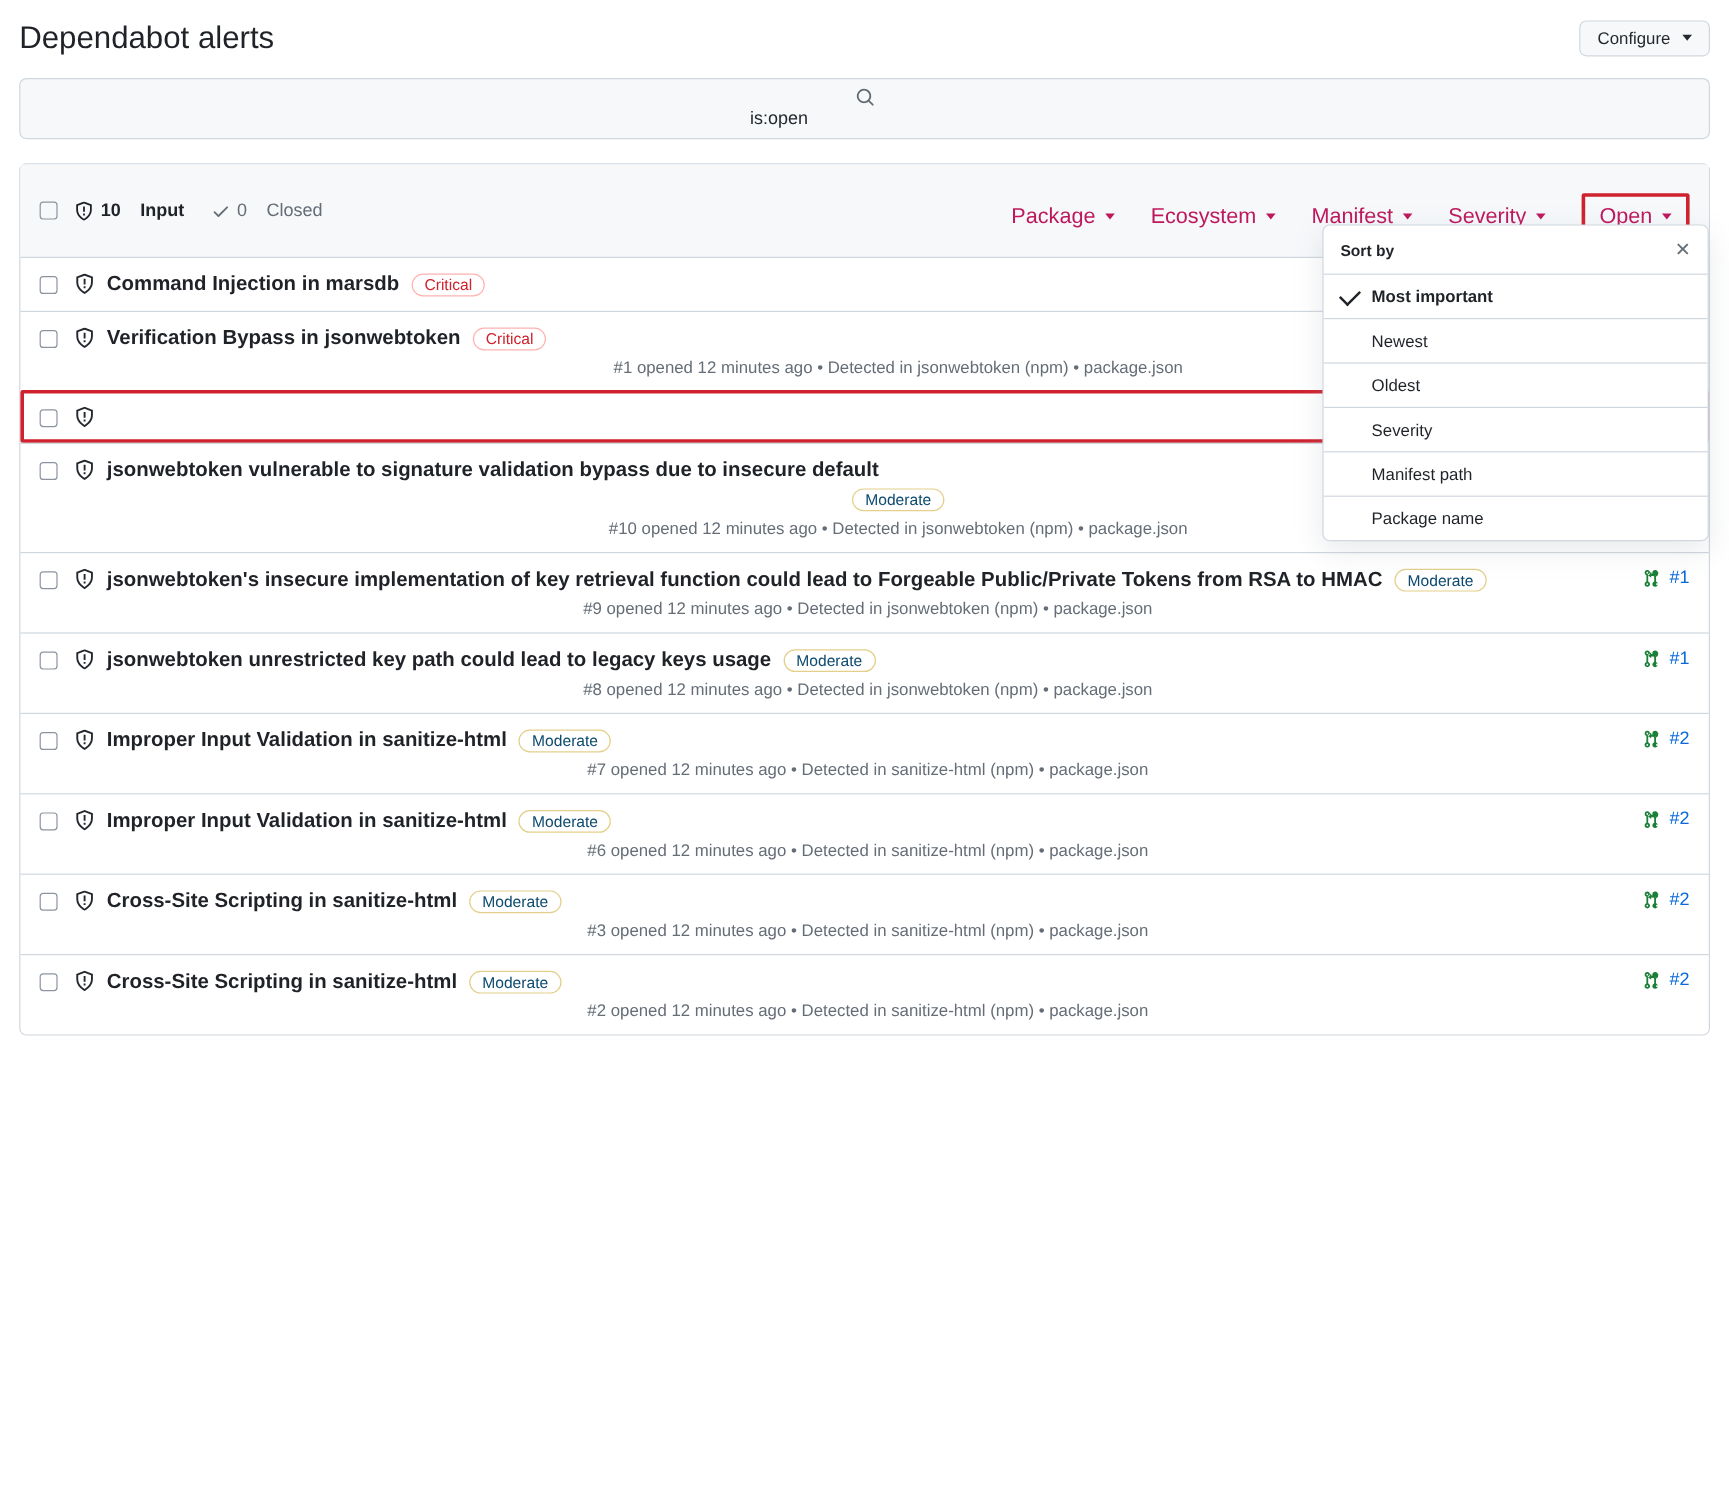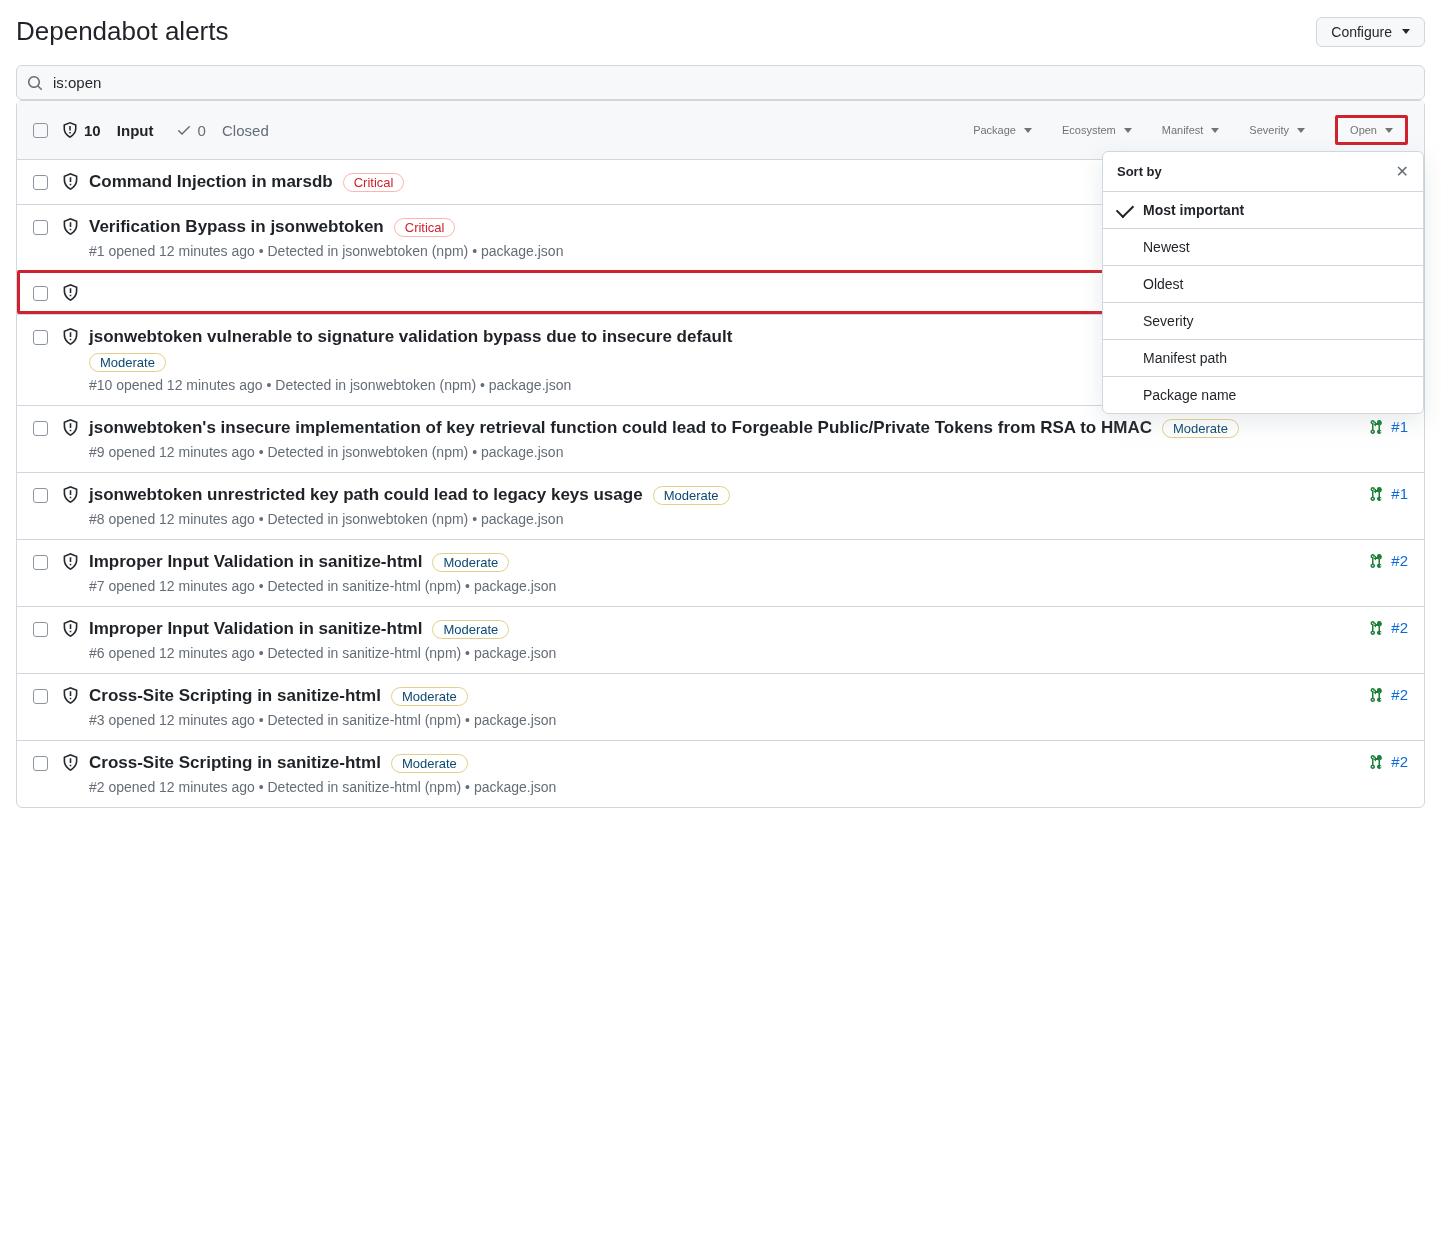--- a/index.html
+++ b/index.html
@@ -25,49 +25,50 @@
     gap: 6px;
     cursor: pointer;
   }
   .search-wrap {
     border: 1px solid #d0d7de;
     border-radius: 6px;
     background: #f6f8fa;
     display: flex;
     align-items: center;
     padding: 7px 10px;
-    margin-bottom: 0;
+    margin-bottom: 20px;
+    flex-direction: column;
   }
   .search-wrap svg { color: #656d76; }
   .search-input {
     border: none; background: transparent; outline: none;
     font-size: 15px; margin-left: 8px; flex: 1; color: #24292f;
   }
   .panel { border: 1px solid #d0d7de; border-radius: 6px; overflow: visible; position: relative; }
   .panel-header {
     background: #f6f8fa; border-bottom: 1px solid #d0d7de;
     padding: 14px 16px; display: flex; align-items: center;
   }
   .chk {
     width: 15px; height: 15px; border: 1px solid #8c959f; border-radius: 3px;
     display: inline-block; flex-shrink: 0;
   }
   .panel-header .chk { margin-right: 14px; }
   .status-tabs { display: flex; align-items: center; gap: 22px; }
   .status-tab { display: inline-flex; align-items: center; gap: 6px; color: #656d76; font-size: 15px; }
   .status-tab.selected { color: #1f2328; font-weight: 600; }
   .filters { margin-left: auto; display: flex; align-items: center; gap: 30px; }
-  .filter { color: #737373; font-size: 11px; display: inline-flex; align-items: center; gap: 4px; cursor: pointer; }
+  .filter { color: #be185d; font-size: 18px; display: inline-flex; align-items: center; gap: 4px; cursor: pointer; margin-top: 10px; }
   .sort-highlight { border: 3px solid #cf222e; padding: 6px 12px; border-radius: 2px; }
   
   .alert-row { border-top: 1px solid #d0d7de; padding: 12px 16px; display: flex; align-items: flex-start; }
   .alert-row:first-of-type { border-top: none; }
   .alert-row .chk { margin-right: 14px; margin-top: 3px; }
   .shield { margin-right: 10px; margin-top: 1px; color: #24292f; flex-shrink:0; }
-  .alert-body { flex: 1; min-width: 0; }
+  .alert-body { flex: 1; min-width: 0; text-align: center; }
   .alert-title-line { display: flex; align-items: center; flex-wrap: wrap; gap: 10px; }
   .alert-title { font-size: 17px; font-weight: 600; color: #1f2328; text-decoration: none; }
   .sev-badge { font-size: 13px; font-weight: 500; padding: 1px 10px; border-radius: 999px; border:1px solid; }
   .sev-critical { color:#cf222e; border-color:#ffb3b0; background:#fff; }
   .sev-high    { color:#bc4c00; border-color:#e9b78a; background:#fff; }
   .sev-moderate{ color:#0c4a6e; border-color:#e3cf8a; background:#fff; }
   .alert-meta { color:#656d76; font-size:14px; margin-top:6px; }
   .row-highlight { border:3px solid #cf222e; border-radius:2px; padding: 10px 13px !important; }
   .pr-link { color:#0969da; font-size:15px; display:inline-flex; align-items:center; gap:6px; text-decoration:none; margin-left: 12px; flex-shrink:0; }
   .pr-link svg { color:#1a7f37; }

